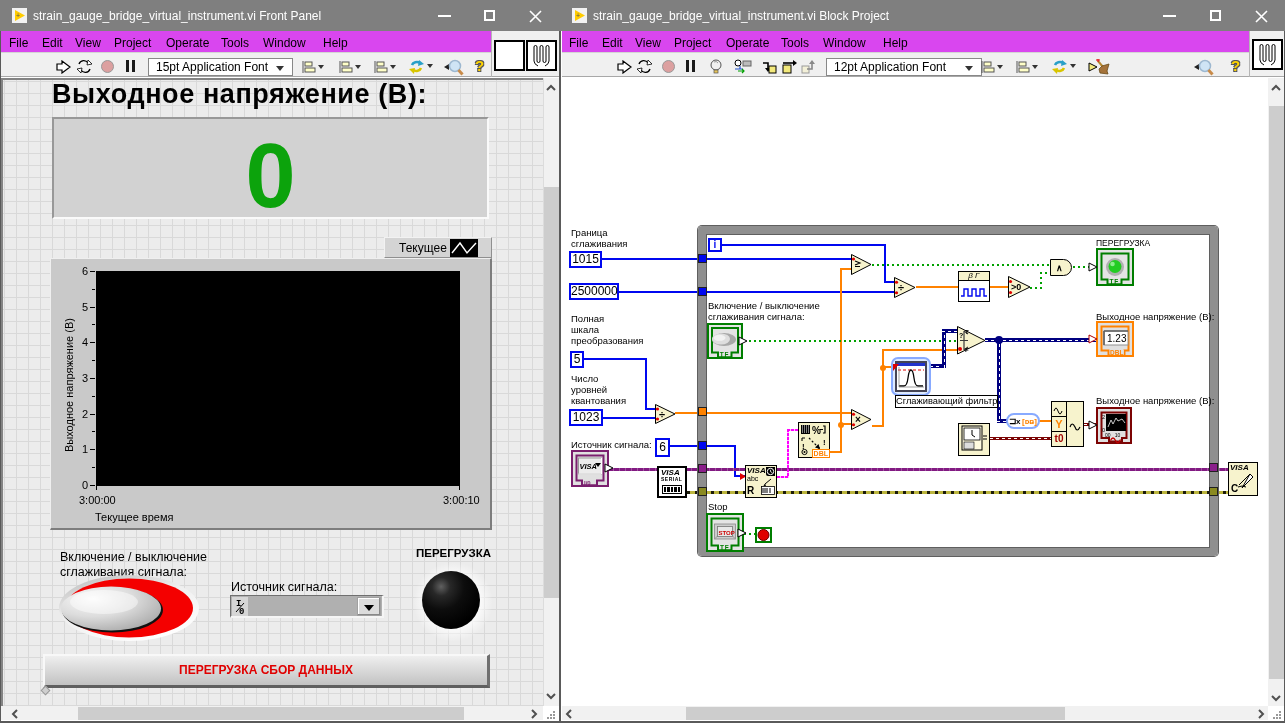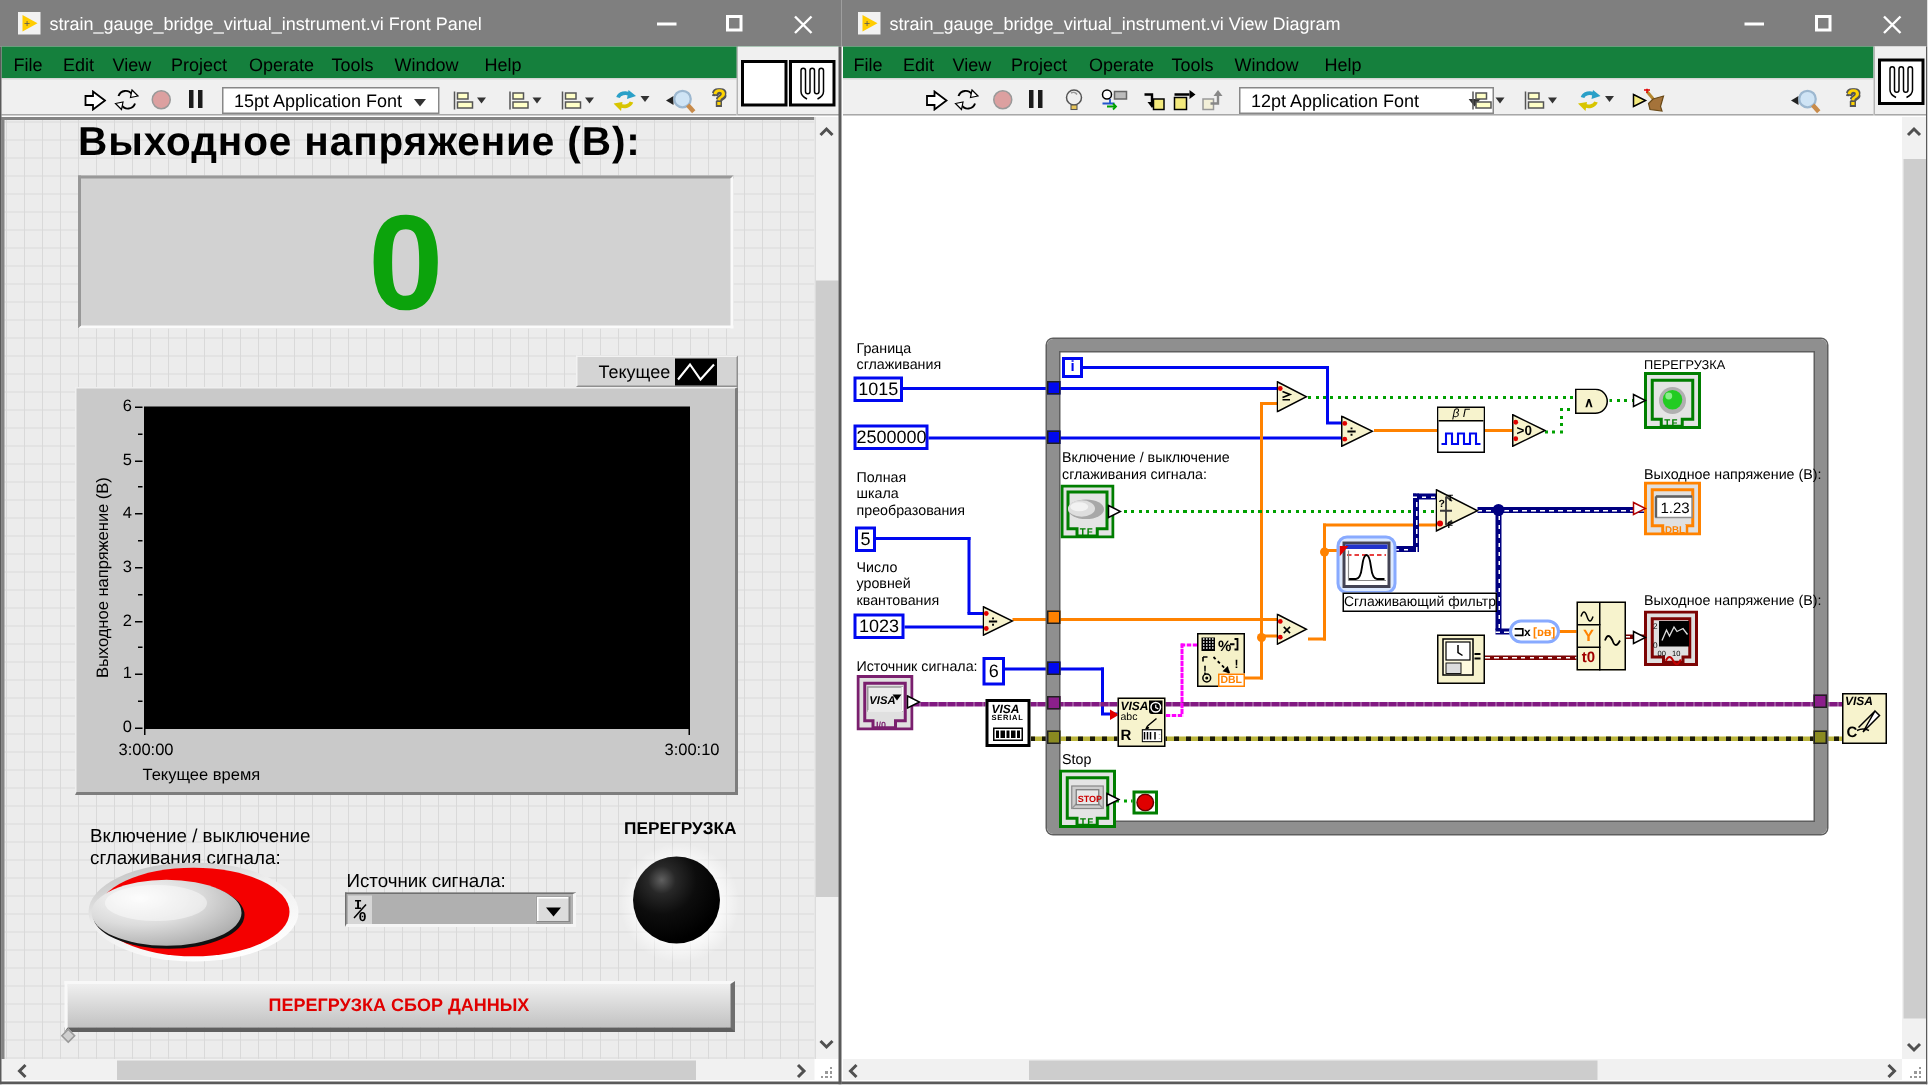--- a/index.html
+++ b/index.html
@@ -1,21 +1,21 @@
 <!DOCTYPE html>
 <html><head>
 <meta charset="utf-8">
 <style>
 * { margin:0; padding:0; box-sizing:border-box; }
 html,body { width:1285px; height:723px; overflow:hidden; }
 body { position:relative; font-family:"Liberation Sans", sans-serif; background:#fff; }
 .abs { position:absolute; }
 .tb { background:#7f7f7f; }
 .ttxt { color:#fff; font-size:12px; }
-.menubar { background:#15803d; color:#000; font-size:12px; }
+.menubar { background:#d946ef; color:#000; font-size:12px; }
 .menubar span { position:absolute; top:5px; }
 .toolbar { background:#f0f0f0; }
 .icbox { position:absolute; width:31px; height:31px; background:#fff; border:2px solid #000; }
 .vscr, .hscr { background:#f1f1f1; }
 .thumb { background:#cdcdcd; position:absolute; }
 svg { display:block; }
 .blue { background:#0008f0; }
 .orange { background:#ff8200; }
 .gdot-h { background:repeating-linear-gradient(90deg,#00a000 0 2px,transparent 2px 5px); }
 .gdot-v { background:repeating-linear-gradient(180deg,#00a000 0 2px,transparent 2px 5px); }
@@ -246,21 +246,21 @@
 <div class="abs" style="left:559px;top:31px;width:2px;height:692px;background:#5a5a5a;"></div>
 <div class="abs" style="left:0;top:721px;width:561px;height:2px;background:#5a5a5a;"></div>
 
 <div class="abs tb" style="left:561px;top:0;width:724px;height:31px;"></div>
 <div class="abs" style="left:572px;top:8px;width:15px;height:15px;background:#f2f2f2;">
  <svg width="15" height="15">
       <polygon points="3,2 13,7.5 3,13" fill="#ffcc00"></polygon>
       <text x="4" y="10" font-size="7" fill="#555">+</text>
     </svg>
 </div>
-<div class="abs ttxt" style="left:593px;top:9px;">strain_gauge_bridge_virtual_instrument.vi View Diagram</div>
+<div class="abs ttxt" style="left:593px;top:9px;">strain_gauge_bridge_virtual_instrument.vi Block Project</div>
 <div class="abs" style="left:1163px;top:15px;width:13px;height:2px;background:#fff;"></div>
 <div class="abs" style="left:1210px;top:10px;width:11px;height:11px;border:2px solid #fff;"></div>
 <svg class="abs" style="left:1255px;top:10px;" width="13" height="13">
     <path d="M1,1 L12,12 M12,1 L1,12" stroke="#fff" stroke-width="1.6"></path>
   </svg>
 
 <div class="abs menubar" style="left:562px;top:31px;width:687px;height:21px;">
  <span style="left:7px;">File</span>
     <span style="left:40px;">Edit</span>
     <span style="left:73px;">View</span>
@@ -309,21 +309,21 @@
 <svg class="abs" style="left:781px;top:60px;" width="17" height="14">
       <rect x="2" y="5" width="8" height="8" fill="#f3e97c" stroke="#000"></rect>
       <path d="M2,3 h10" stroke="#000" stroke-width="1.6"></path>
       <polygon points="12,0 16,3 12,6" fill="#000"></polygon>
     </svg>
 <svg class="abs" style="left:800px;top:60px;" width="17" height="14">
       <rect x="2" y="6" width="7" height="7" fill="#f3f0d8" stroke="#999"></rect>
       <path d="M7,9 h5 v-5" stroke="#888" stroke-width="1.6" fill="none"></path>
       <polygon points="12,4 9,4 12,0 15,4" fill="#888"></polygon>
     </svg>
-<div class="abs" style="left:826px;top:58px;width:170px;height:18px;background:#fff;border:1px solid #888;font-size:12px;line-height:16px;padding-left:7px;">12pt Application Font<svg style="position:absolute;right:7px;top:7px;" width="9" height="6">
+<div class="abs" style="left:826px;top:58px;width:156px;height:18px;background:#fff;border:1px solid #888;font-size:12px;line-height:16px;padding-left:7px;">12pt Application Font<svg style="position:absolute;right:7px;top:7px;" width="9" height="6">
         <polygon points="0,0 8,0 4,5" fill="#333"></polygon>
       </svg></div>
 <svg class="abs" style="left:980px;top:60px;" width="24" height="15">
 <path d="M2,1 v12" stroke="#555" stroke-width="1"></path>
       <rect x="4" y="2" width="7" height="4" fill="#ffffc8" stroke="#555"></rect>
       <rect x="4" y="8" width="10" height="4" fill="#ffffc8" stroke="#555"></rect>
 <polygon points="17,5 23,5 20,9" fill="#333"></polygon>
     </svg>
 <svg class="abs" style="left:1015px;top:60px;" width="24" height="15">
 <path d="M2,1 v12" stroke="#555" stroke-width="1"></path>

